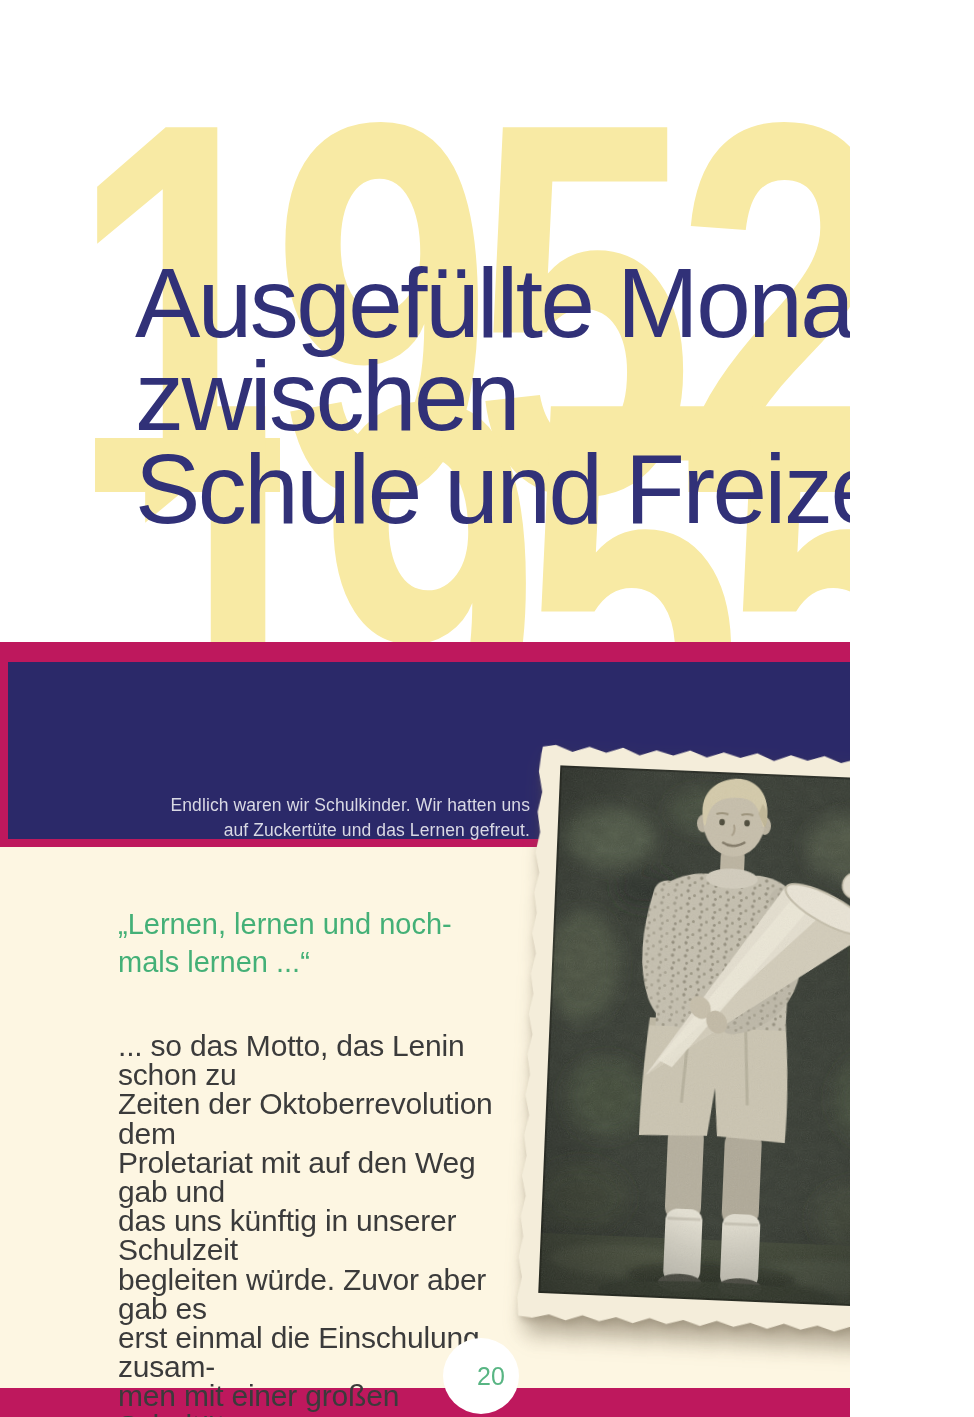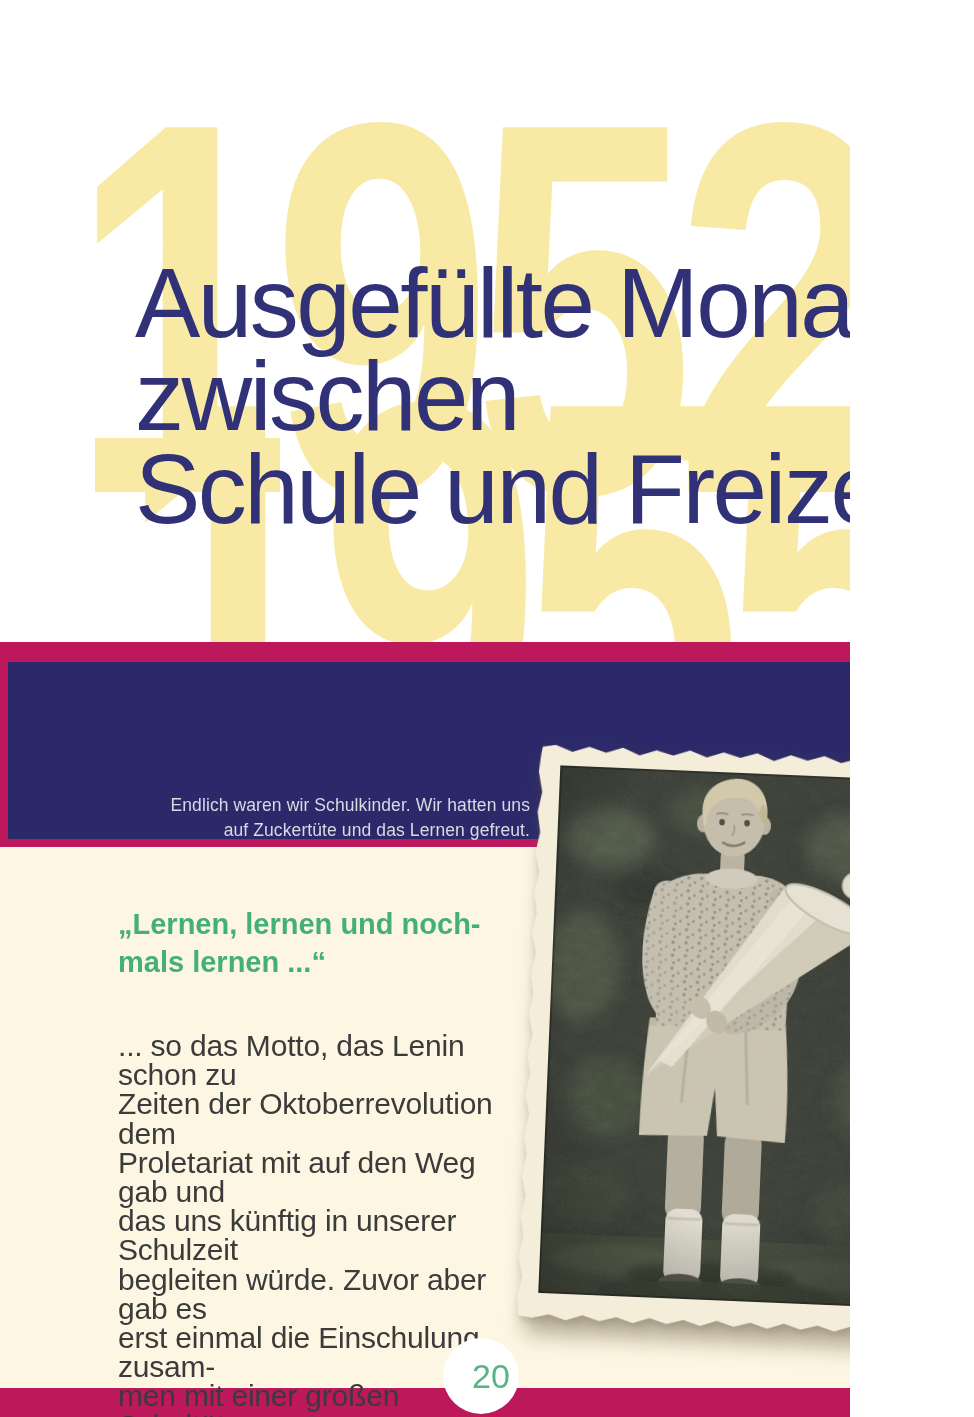--- a/index.html
+++ b/index.html
@@ -24,21 +24,21 @@
   .band{position:absolute;left:8px;top:642px;width:974px;height:177px;background:#2b2969;z-index:2;margin-top:20px;}
   .band-caption{
     position:absolute;top:113px;right:452px;text-align:right;
     font-size:17.5px;line-height:25px;letter-spacing:.1px;
     color:#d9d9e4;white-space:pre-line;
   }
   
   .content{position:absolute;left:0;top:847px;width:898px;height:541px;background:#fdf6e2;z-index:2;}
   .article-heading{
     position:absolute;left:118px;top:58px;margin:0;
-    font-size:29px;line-height:38px;font-weight:bold;
+    font-size:29px;line-height:38px;font-weight:normal;
     color:#44b077;white-space:pre-line;
   }
   .article-body{
     position:absolute;left:118px;top:154px;width:390px;
     font-size:30px;line-height:29.2px;letter-spacing:-.2px;
     color:#3b3b3b;white-space:pre-line;
   }
   
   .photo{
     position:absolute;left:527px;top:751px;width:420px;height:578px;z-index:5;
@@ -53,21 +53,21 @@
       96% 99%,92% 99.7%,88% 98.8%,84% 99.6%,80% 98.7%,76% 99.7%,72% 98.8%,68% 99.6%,64% 98.7%,60% 99.7%,56% 98.8%,52% 99.6%,48% 98.7%,44% 99.7%,40% 98.8%,36% 99.6%,32% 98.7%,28% 99.7%,24% 98.8%,20% 99.6%,16% 98.7%,12% 99.7%,8% 98.8%,4% 99.5%,0.7% 99.2%,
       0.3% 96%,1.2% 92.5%,0.2% 89%,1.1% 85.5%,0.3% 82%,1.3% 78.5%,0.2% 75%,1.1% 71.5%,0.3% 68%,1.3% 64.5%,0.2% 61%,1.1% 57.5%,0.3% 54%,1.3% 50.5%,0.2% 47%,1.1% 43.5%,0.3% 40%,1.3% 36.5%,0.2% 33%,1.1% 29.5%,0.3% 26%,1.3% 22.5%,0.2% 19%,1.1% 15.5%,0.3% 12%,1.2% 8.5%,0.2% 5%,0.6% 2%
     );
   }
   .photo-img{position:absolute;left:22px;top:22px;width:376px;height:528px;display:block;}
   
   .page-circle{
     position:absolute;left:443px;top:1338px;width:76px;height:76px;border-radius:50%;
     background:#ffffff;z-index:6;display:flex;align-items:center;justify-content:center;
   }
-  .page-num{font-size:34px;color:#58b583;margin-left:20px;}
+  .page-num{font-size:25px;color:#58b583;margin-left:20px;}
 </style>
 </head>
 <body>
 
 <div class="page">
 
   <section class="hero">
     <div class="year year-top">1952-</div>
     <div class="year year-bottom">1955</div>
     <h1 class="hero-title">Ausgefüllte Monate

